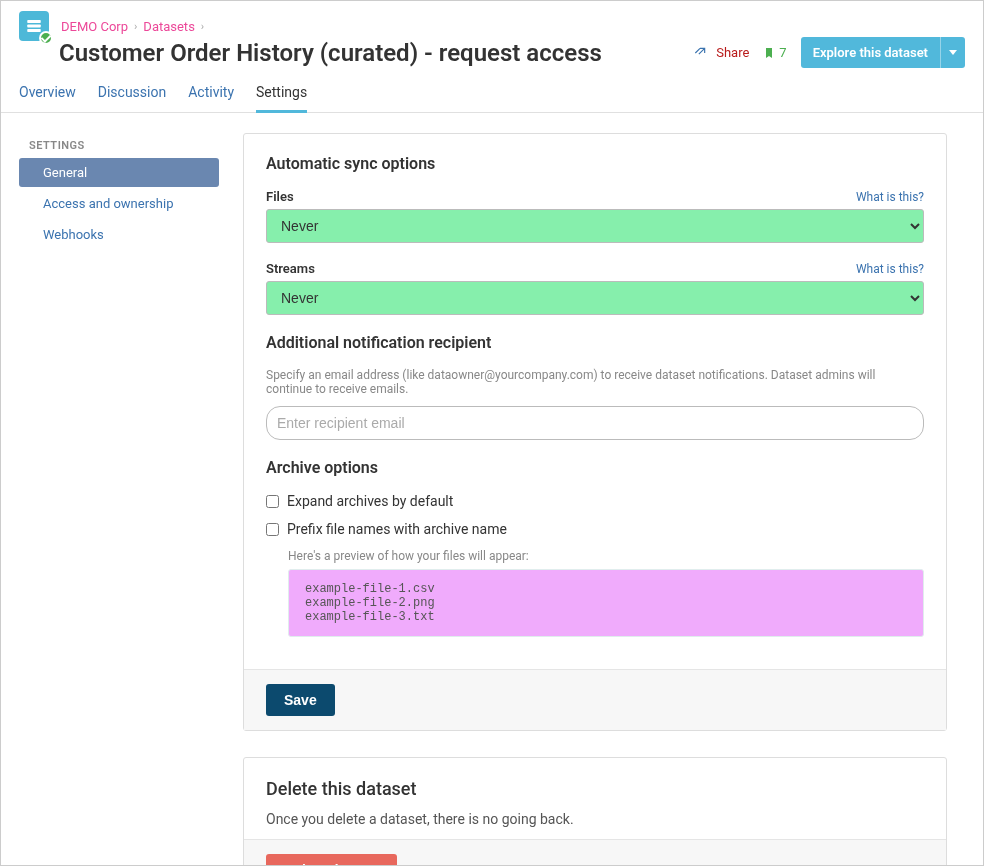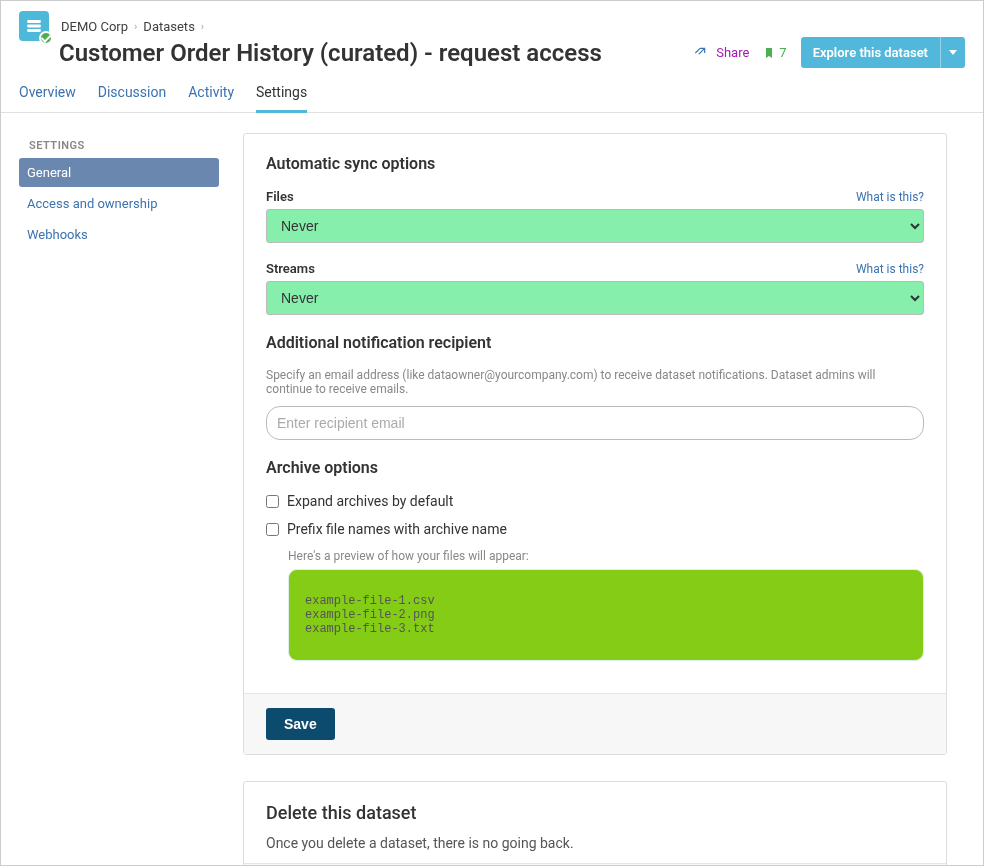--- a/index.html
+++ b/index.html
@@ -36,39 +36,39 @@
   position:absolute; right:-4px; bottom:-4px;
   width:14px; height:14px; border-radius:50%;
   background:#4caf50; border:2px solid #fff;
   display:flex; align-items:center; justify-content:center;
 }
 .ds-badge::after {
   content:''; width:4px; height:7px;
   border:solid #fff; border-width:0 2px 2px 0;
   transform: rotate(45deg); margin-top:-2px;
 }
-.bc-link { color: #404040; text-decoration: none; }
+.bc-link { color: #ec4899; text-decoration: none; }
 .bc-sep { color: #aaa; font-size:11px; }
 .title-row {
   display: flex;
   align-items: center;
   padding: 0 18px 10px 58px;
   margin-top: -4px;
 }
 .page-title {
   font-size: 24px;
   font-weight: 600;
   color: #333;
   flex: 1;
 }
 .header-actions {
   display:flex; align-items:center; gap:14px;
   font-size:13px;
 }
-.share-link { color:#a21caf; display:flex; align-items:center; gap:9px; cursor:pointer; }
+.share-link { color:#b91c1c; display:flex; align-items:center; gap:9px; cursor:pointer; }
 .bookmark-ct { color:#4caf50; display:flex; align-items:center; gap:4px; }
 .explore-btn {
   background:#51b8db; color:#fff; border:none;
   border-radius:3px;
   display:flex; align-items:stretch;
   cursor:pointer;
   overflow:hidden;
   font-size:13px;
 }
 .explore-btn .lbl { padding:8px 12px; font-weight:600; }
@@ -109,21 +109,21 @@
   padding:20px 36px 20px 18px;
   gap:24px;
 }
 .sidebar { width:200px; flex-shrink:0; }
 .sidebar-heading {
   font-size:11px; letter-spacing:0.5px;
   color:#888; font-weight:600;
   padding:6px 10px;
 }
 .side-item {
-  display:block; padding:7px 8px;
+  display:block; padding:7px 24px;
   font-size:13px; border-radius:3px;
   color:#3b73af; cursor:pointer;
   margin-bottom:2px;
 }
 .side-item.active {
   background:#6a87b0; color:#fff;
 }
 
 .main { flex:1; }
 .panel {
@@ -164,24 +164,24 @@
   font-size:14px; color:#333;
 }
 .text-input::placeholder { color:#aaa; }
 .checkbox-row {
   display:flex; align-items:center; gap:8px;
   margin-bottom:12px; font-size:14px; color:#333;
 }
 .indented { margin-left:22px; }
 .preview-label { font-size:12px; color:#888; margin-bottom:6px; }
 .preview-box {
-  background:#84cc16;
+  background:#f0abfc;
   border:1px solid #e0eded;
-  border-radius:9px;
-  padding:24px 16px;
+  border-radius:3px;
+  padding:12px 16px;
   font-family: "SFMono-Regular", Consolas, "Liberation Mono", Menlo, monospace;
   font-size:12px; color:#555;
   white-space:pre;
 }
 .btn-primary {
   background:#0c4a6e; color:#fff; border:none;
   padding:8px 18px; border-radius:3px;
   font-size:14px; font-weight:600; cursor:pointer;
 }
 .btn-danger {

